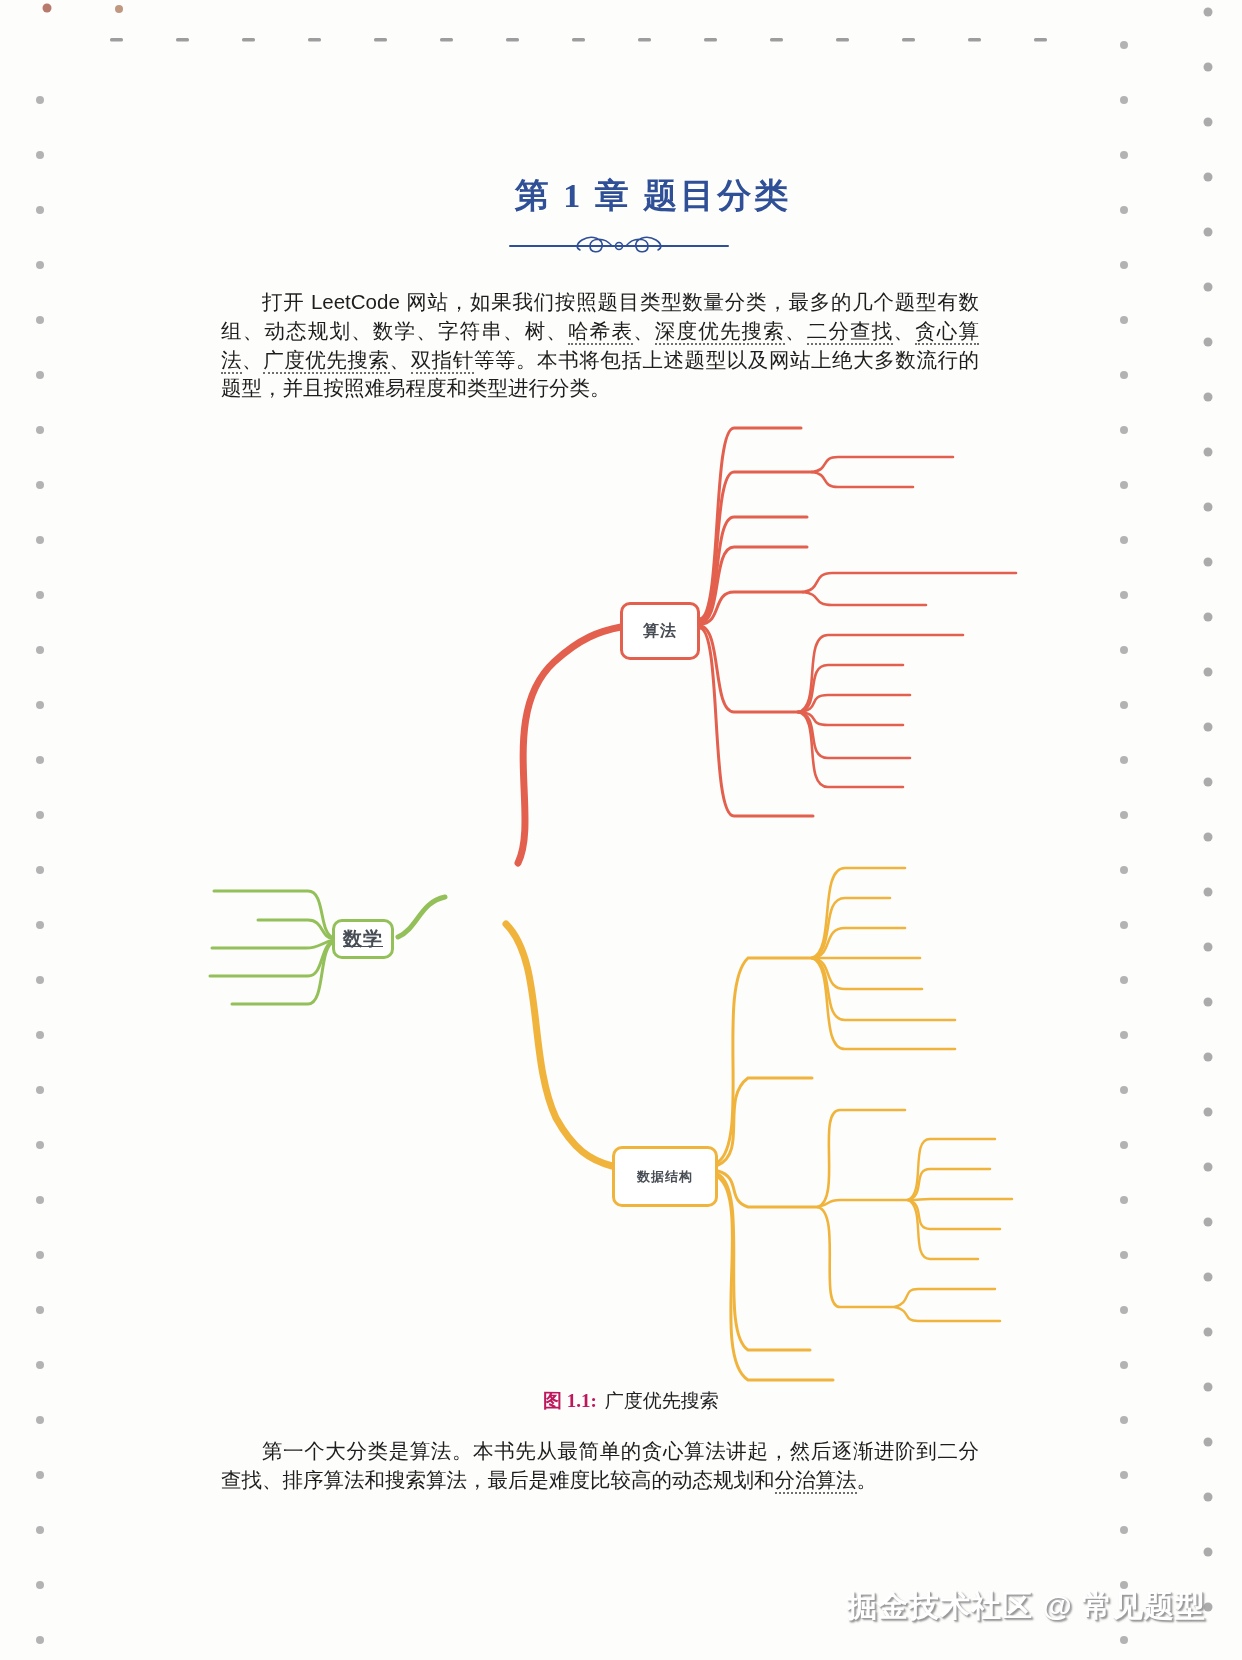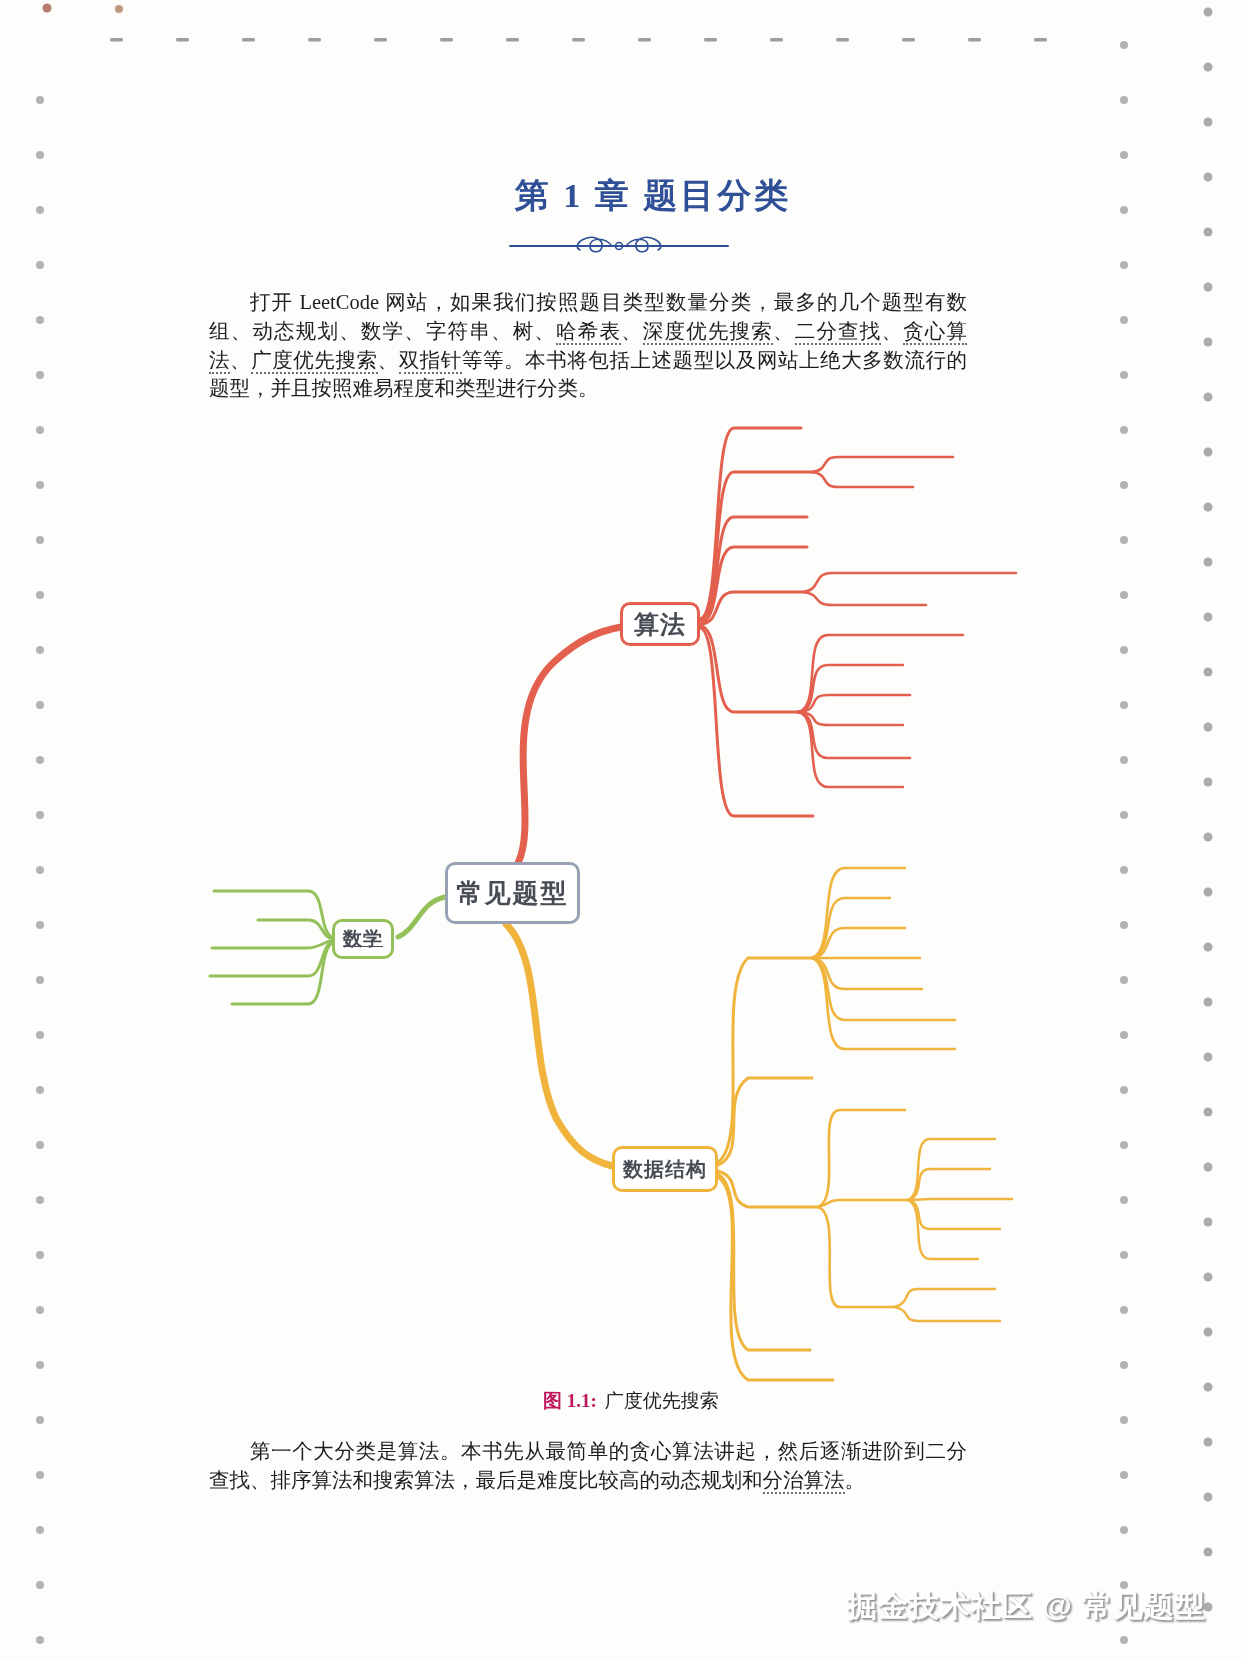--- a/index.html
+++ b/index.html
@@ -11,43 +11,43 @@
   #decor { position:absolute; left:0; top:0; z-index:1; }
   .serif { font-family:"Liberation Serif","DejaVu Serif",serif; }
 
   #chapter-title {
     position:absolute; top:173px; left:0; width:1242px; z-index:2;
     text-align:center; font-size:34px; font-weight:bold; letter-spacing:3px;
     font-family:"Liberation Serif","DejaVu Serif",serif;
     margin-left:32px;
   }
   .para {
-    position:absolute; left:209px; width:758px; z-index:2; margin:0;
-    font-family:Liberation Serif, serif;
+    position:absolute; left:221px; width:758px; z-index:2; margin:0;
+    font-family:Liberation Sans, sans-serif;
     font-size:20.5px; line-height:28.8px; color:#1d1d1d;
     text-align:justify; text-indent:2em;
   }
   #intro-paragraph { top:288px; }
   #closing-paragraph { top:1437px; }
   .du { border-bottom:2px dotted #6f6f6f; padding-bottom:1px; }
 
   #mindmap { position:absolute; left:0; top:0; width:1242px; height:1660px; z-index:2; }
   .mlabel {
     position:absolute; font-size:15px; color:#585858; white-space:nowrap;
     letter-spacing:0.5px; z-index:2;
   }
   .mbox {
     position:absolute; background:#fff; border:3px solid #999; border-radius:10px;
     display:flex; align-items:center; justify-content:center;
     font-weight:bold; color:#474c55; z-index:3; box-sizing:border-box;
   }
   #box-root { left:445px; top:862px; width:135px; height:62px; font-size:26px; letter-spacing:2px; }
-  #box-algo { left:620px; top:602px; width:80px;  height:44px; font-size:25px; letter-spacing:1px; }
+  #box-algo { left:620px; top:602px; width:80px;  height:58px; font-size:16px; letter-spacing:1px; }
   #box-math { left:332px; top:919px; width:62px;  height:40px; font-size:19px; letter-spacing:1px; }
-  #box-ds   { left:612px; top:1146px; width:106px; height:46px; font-size:20px; letter-spacing:1px; }
+  #box-ds   { left:612px; top:1146px; width:106px; height:61px; font-size:13px; letter-spacing:1px; }
 
   #figure-caption {
     position:absolute; left:543px; top:1388px; z-index:2;
     font-family:"Liberation Serif","DejaVu Serif",serif;
     font-size:19px; color:#222;
   }
   #figure-caption .cap-label { font-weight:bold; margin-right:8px; }
 
   #watermark {
     position:absolute; right:36px; top:1586px; z-index:4;
@@ -218,21 +218,20 @@
       <path d="M908 1200 C926 1208 910 1259 930 1259 L978 1259" stroke="#f0b43c" stroke-width="2.4" fill="none" stroke-linecap="round"></path>
       <path d="M895 1307 C912 1302 902 1289 918 1289 L995 1289" stroke="#f0b43c" stroke-width="2.4" fill="none" stroke-linecap="round"></path>
       <path d="M895 1307 C912 1311 902 1321 918 1321 L1000 1321" stroke="#f0b43c" stroke-width="2.4" fill="none" stroke-linecap="round"></path>
     </svg>
 
   <div id="chapter-title" class="serif" style="color: rgb(47, 79, 150);">第 1 章 题目分类</div>
 
   <p class="para" id="intro-paragraph"><span>打开 LeetCode 网站，如果我们按照题目类型数量分类，最多的几个题型有数组、动态规划、数学、字符串、树、</span><span class="du">哈希表</span><span>、</span><span class="du">深度优先搜索</span><span>、</span><span class="du">二分查找</span><span>、</span><span class="du">贪心算法</span><span>、</span><span class="du">广度优先搜索</span><span>、</span><span class="du">双指针</span><span>等等。本书将包括上述题型以及网站上绝大多数流行的题型，并且按照难易程度和类型进行分类。</span></p>
 
   <div id="mindmap">
-    <div class="mbox" id="box-root" style="border-color: rgb(153, 162, 180);">常见题型</div>
     <div class="mbox" id="box-algo" style="border-color: rgb(226, 96, 77);">算法</div>
     <div class="mbox" id="box-math" style="border-color: rgb(148, 192, 89); text-decoration: underline;">数学</div>
     <div class="mbox" id="box-ds" style="border-color: rgb(240, 180, 60);">数据结构</div>
     <div id="labels">
         <div class="mlabel" style="left: 734px; top: 406px;"></div>
         <div class="mlabel" style="left: 734px; top: 450px;"></div>
         <div class="mlabel" style="left: 840px; top: 435px;"></div>
         <div class="mlabel" style="left: 840px; top: 465px;"></div>
         <div class="mlabel" style="left: 734px; top: 495px;"></div>
         <div class="mlabel" style="left: 734px; top: 525px;"></div>

